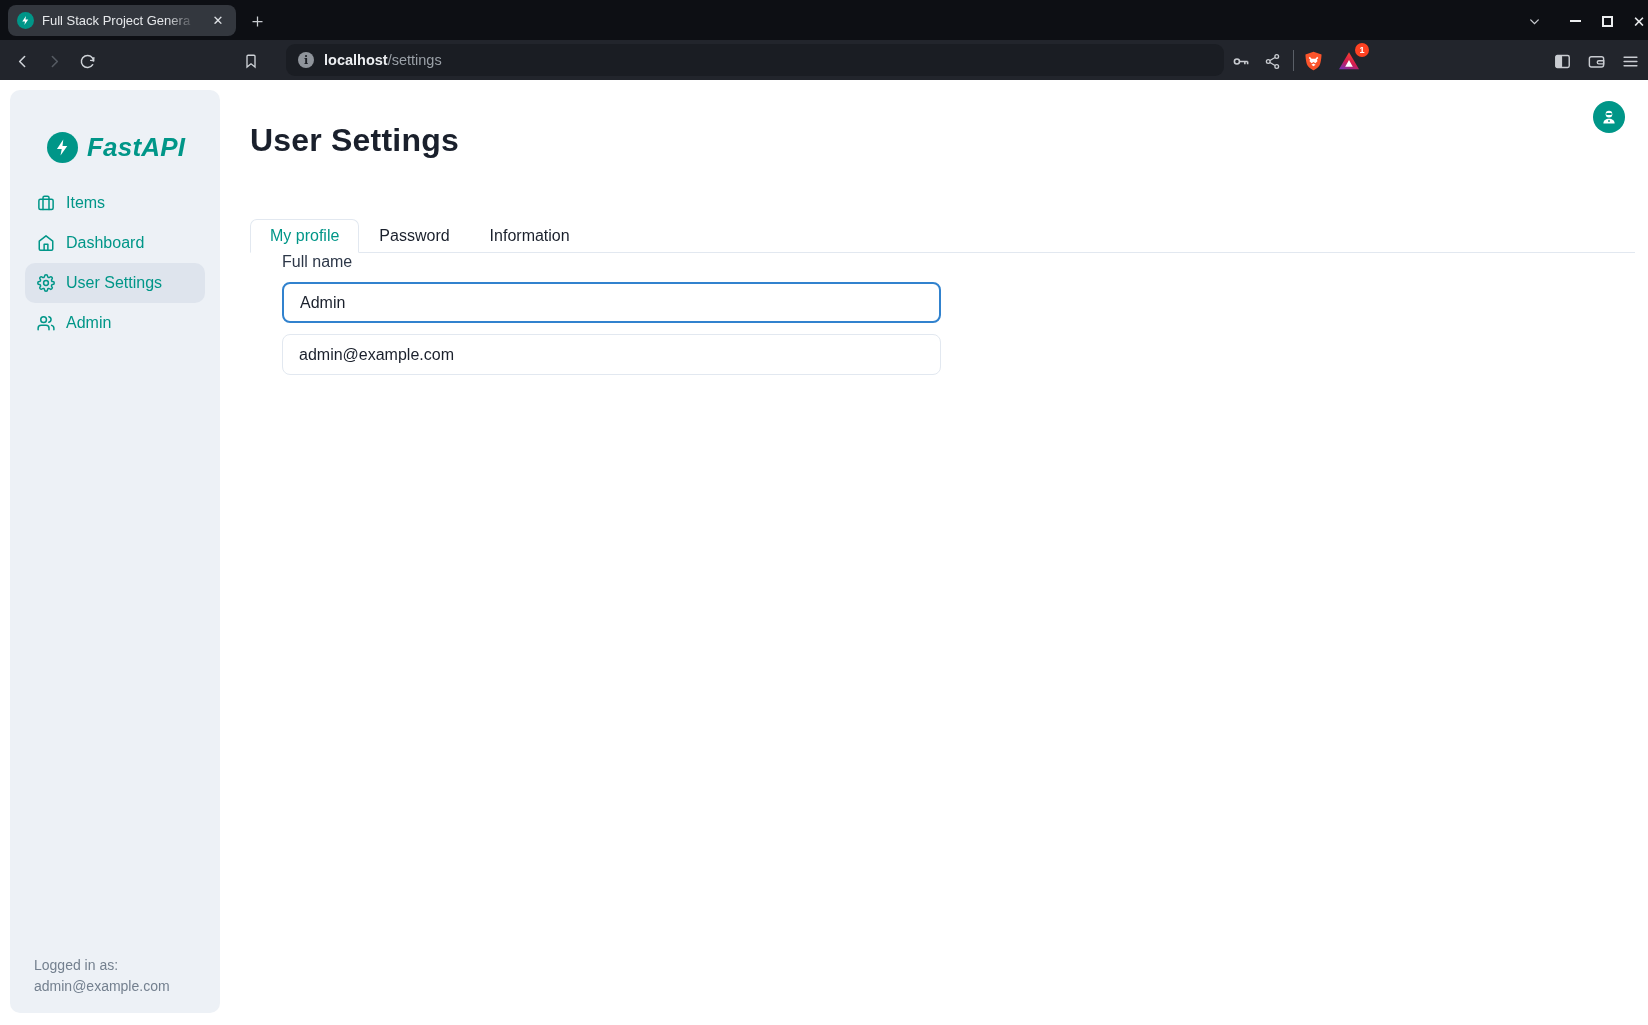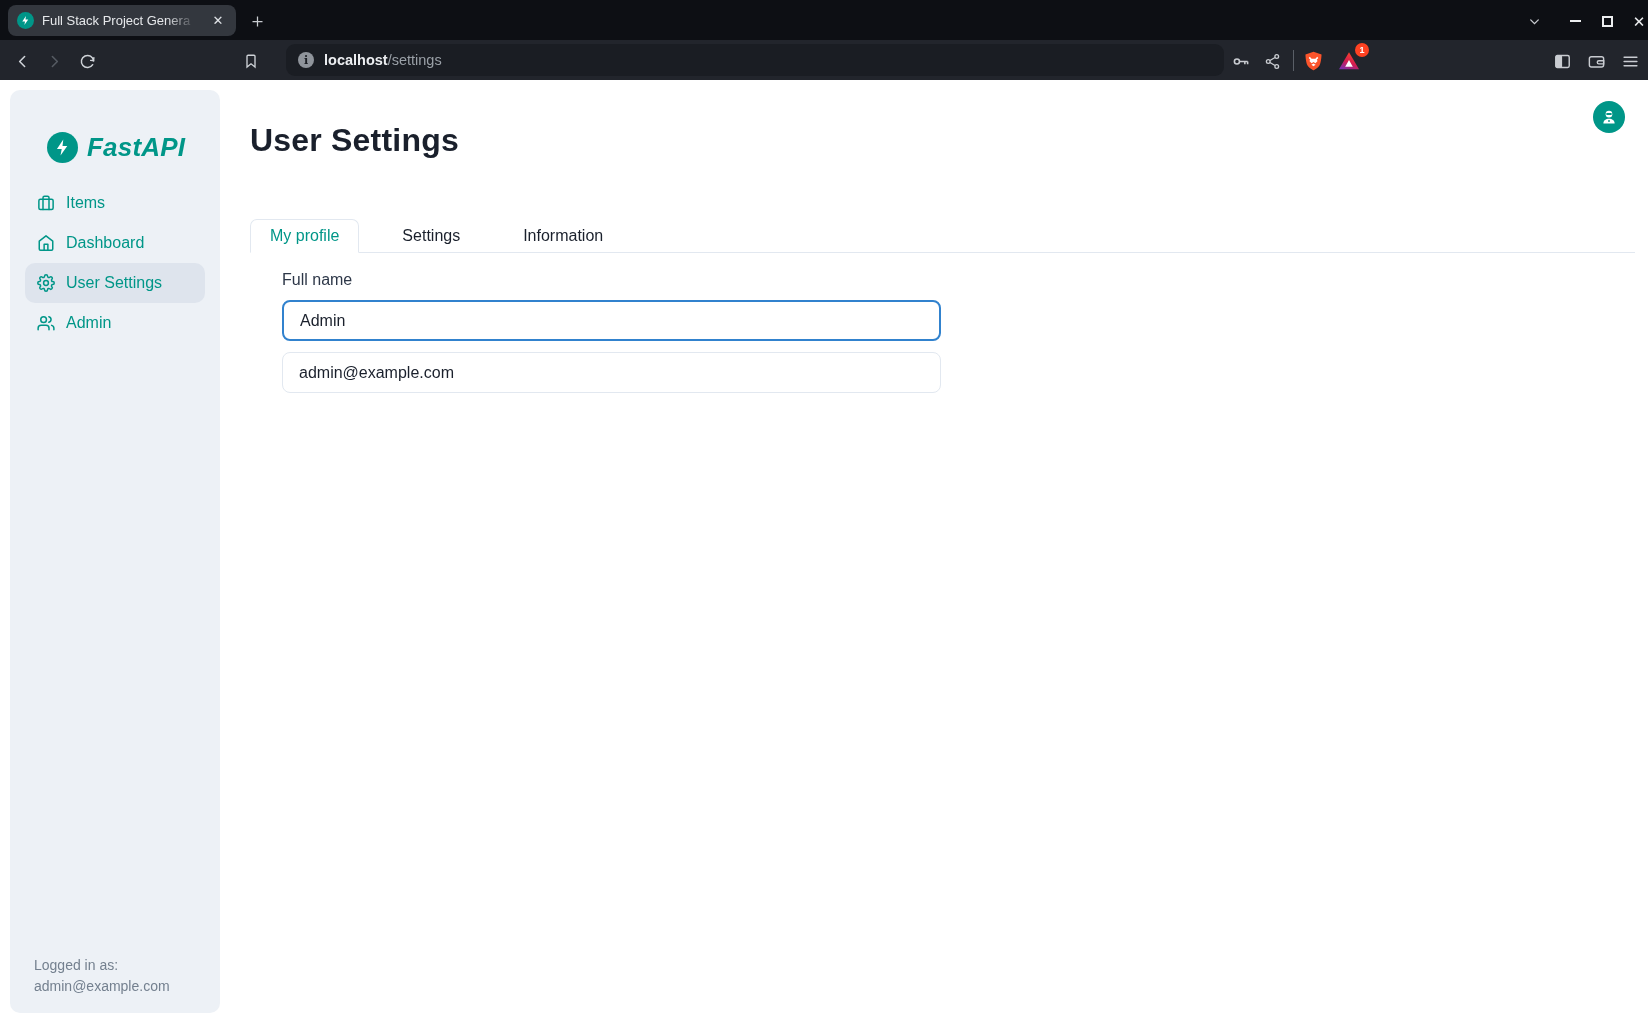--- a/index.html
+++ b/index.html
@@ -42,27 +42,27 @@
   .nav-list { position:absolute; top:93px; left:0; width:100%; }
   .nav-item { height:40px; margin:0 15px; padding:0 12px; border-radius:10px; display:flex; align-items:center; gap:11px; color:#009688; font-size:16px; cursor:default; }
   .nav-item.active { background:#dee4ed; }
   .sidebar-footer { position:absolute; left:24px; bottom:16px; color:#74808f; font-size:14px; line-height:21px; }
 
   .avatar-btn { position:absolute; right:23px; top:21px; width:32px; height:32px; border-radius:50%; background:#009688; display:flex; align-items:center; justify-content:center; }
 
   .main { position:absolute; left:250px; top:0; right:13px; }
   .page-title { position:absolute; top:42px; left:0; font-size:32px; font-weight:bold; color:#1a202c; letter-spacing:.2px; }
 
-  .tabs { position:absolute; top:139px; left:0; right:0; display:flex; border-bottom:1px solid #e2e8f0;gap:23px; }
+  .tabs { position:absolute; top:139px; left:0; right:0; display:flex; border-bottom:1px solid #e2e8f0; }
   .tab { padding:7px 19px; font-size:16px; color:#1a202c; border:1px solid transparent; border-bottom:none; margin-bottom:-1px; cursor:default; }
   .tab.active { color:#009688; background:#fff; border:1px solid #e2e8f0; border-bottom:1px solid #fff; border-radius:7px 7px 0 0; }
 
   .panel { position:absolute; top:173px; left:32px; width:659px; }
   .section-title { margin-top:34px; font-size:16.5px; font-weight:bold; color:#1a202c; }
-  .field-label { margin-top:18px; font-size:16px; color:#2d3748; }
+  .field-label { margin-top:0; font-size:16px; color:#2d3748; }
   .text-input { margin-top:11px; width:659px; height:41px; border:1px solid #e2e8f0; border-radius:8px; padding:0 16px; font-size:16px; color:#1a202c; font-family:inherit; background:#fff; display:block; outline:none; }
   .text-input.focused { border:2px solid #3182ce; }
   .btn-row { margin-top:16px; display:flex; gap:13px; }
   .btn { height:38px; border:none; border-radius:7px; font-size:16px; font-weight:bold; font-family:inherit; padding:0 17px; cursor:default; }
   .btn-save { background:#009688; color:#ffffff; }
   .btn-cancel { background:#edf2f7; color:#1a202c; }
 
   svg { display:block; }
 </style>
 </head>
@@ -252,21 +252,21 @@
             <rect x="10.7" y="16.4" width="2.6" height="1.8" rx="0.4" fill="#009688"></rect>
           </svg>
       </span>
     </button>
 
     <div class="main">
       <h1 class="page-title">User Settings</h1>
 
       <div class="tabs">
         <div class="tab active">My profile</div>
-        <div class="tab">Settings</div>
+        <div class="tab">Password</div>
         <div class="tab">Information</div>
       </div>
 
       <div class="panel">
 
         <div class="field-label">Full name</div>
         <input class="text-input focused" type="text" value="Admin" style="">
 
         <input class="text-input" type="text" value="admin@example.com" style="">
 

